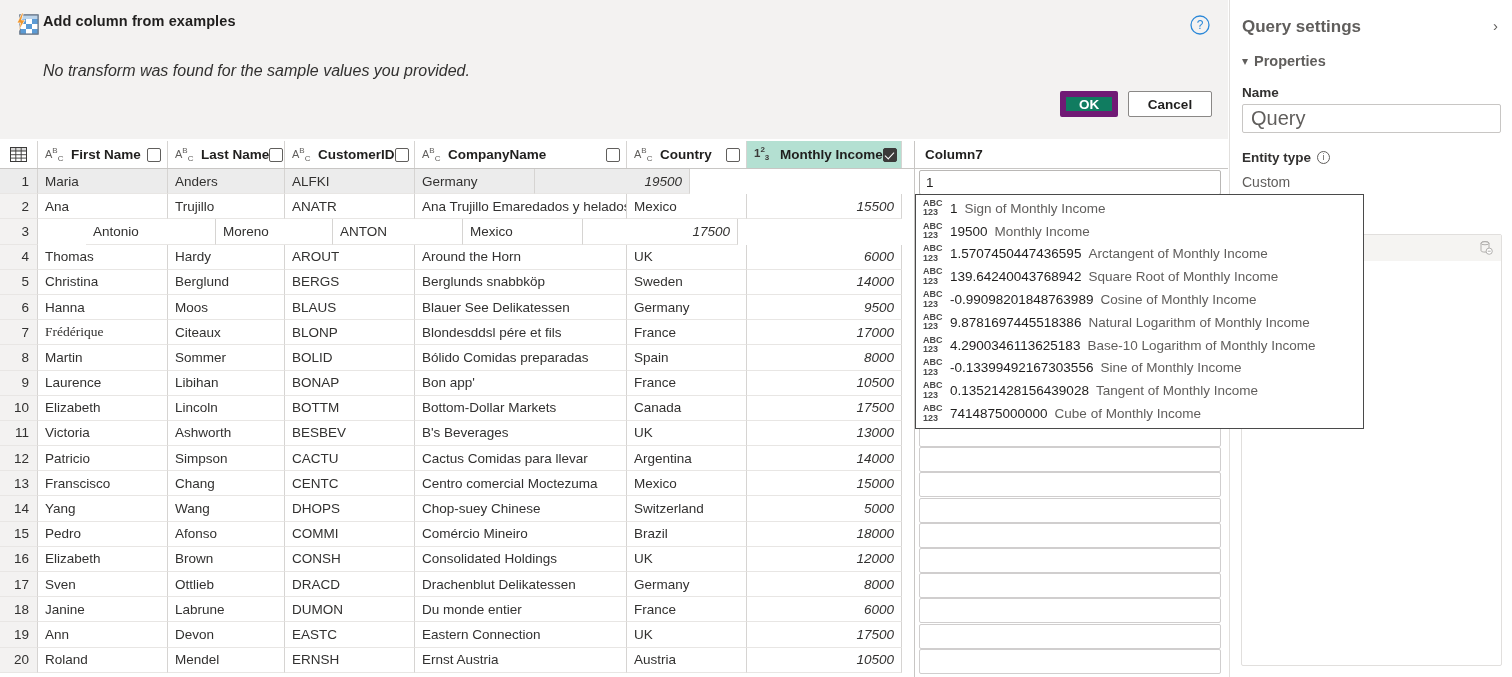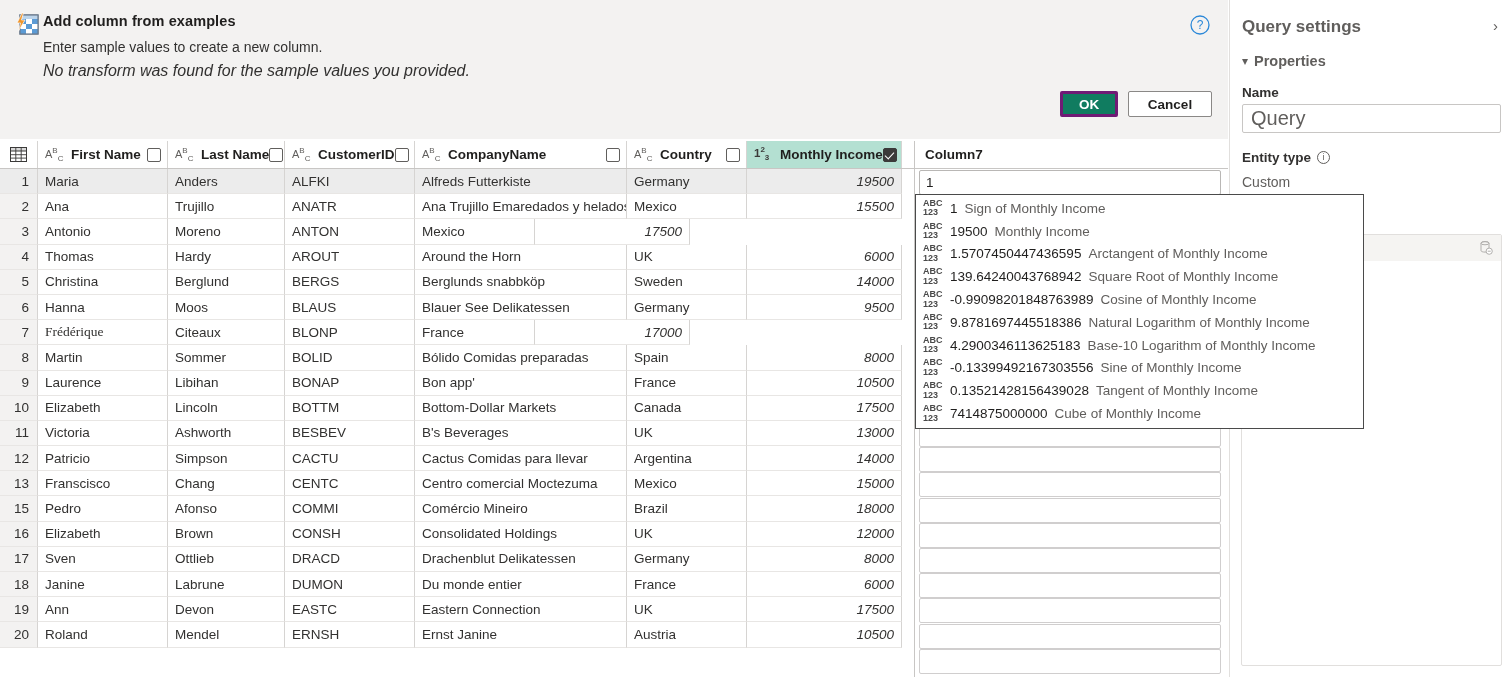--- a/index.html
+++ b/index.html
@@ -47,21 +47,21 @@
   }
   #help-icon {
     position: absolute; left: 1189px; top: 14px;
     width: 22px; height: 22px; cursor: pointer;
   }
   #ok-button {
     position: absolute; left: 1060px; top: 91px;
     width: 58px; height: 26px;
     background: #107c60;
     color: #ffffff;
-    border: 3px solid #701a75;
+    border: 6px solid #701a75;
     border-radius: 2px;
     font-size: 13.5px; font-weight: 600;
     font-family: "Segoe UI", "Liberation Sans", sans-serif;
     cursor: pointer;
     padding: 0;
   }
   #cancel-button {
     position: absolute; left: 1128px; top: 91px;
     width: 84px; height: 26px;
     background: #ffffff;
@@ -320,21 +320,20 @@
         <rect x="12" y="12" width="6" height="5" fill="#5b9bd5"></rect>
         <rect x="18" y="12" width="6" height="5" fill="#ffffff"></rect>
         <rect x="6" y="17" width="6" height="5" fill="#5b9bd5"></rect>
         <rect x="12" y="17" width="6" height="5" fill="#ffffff"></rect>
         <rect x="18" y="17" width="6" height="5" fill="#5b9bd5"></rect>
         <rect x="6" y="3" width="18" height="19" fill="none" stroke="#6b7a8c" stroke-width="1.2"></rect>
         <path d="M8 1 L3 11 L6.5 11 L4.5 19 L11 8 L7.5 8 L9.5 1 Z" fill="#f0962c" stroke="#ffffff" stroke-width="0.7"></path>
       </svg>
 
       <div id="banner-title">Add column from examples</div>
-      <div id="banner-sub1">Enter sample values to create a new column.</div>
       <div id="banner-sub2">No transform was found for the sample values you provided.</div>
 
       <svg id="help-icon" viewBox="0 0 22 22">
         <circle cx="11" cy="11" r="9" fill="none" stroke="#2b88d8" stroke-width="1.3"></circle>
         <text x="11" y="15.4" text-anchor="middle" font-family="Liberation Sans, sans-serif" font-size="12" fill="#2b88d8">?</text>
       </svg>
 
       <button id="ok-button">OK</button>
       <button id="cancel-button">Cancel</button>
     </div>
@@ -381,36 +380,35 @@
             <span>Monthly Income</span>
             <span class="hdr-check checked"></span>
           </div>
         </div>
       <div id="grid-body">
           <div class="grid-row row-alt">
             <div class="rownum sel">1</div>
             <div class="cell" style="width: 130px; min-width: 130px;">Maria</div>
             <div class="cell" style="width: 117px; min-width: 117px;">Anders</div>
             <div class="cell" style="width: 130px; min-width: 130px;">ALFKI</div>
-            <div class="cell" style="width: 212px; min-width: 212px;">Alfreds Futterkiste</div>
             <div class="cell" style="width: 120px; min-width: 120px;">Germany</div>
             <div class="cell num" style="width: 155px; min-width: 155px;">19500</div>
           </div>
           <div class="grid-row">
             <div class="rownum">2</div>
             <div class="cell" style="width: 130px; min-width: 130px;">Ana</div>
             <div class="cell" style="width: 117px; min-width: 117px;">Trujillo</div>
             <div class="cell" style="width: 130px; min-width: 130px;">ANATR</div>
             <div class="cell" style="width: 212px; min-width: 212px;">Ana Trujillo Emaredados y helados</div>
             <div class="cell" style="width: 120px; min-width: 120px;">Mexico</div>
             <div class="cell num" style="width: 155px; min-width: 155px;">15500</div>
           </div>
           <div class="grid-row">
             <div class="rownum">3</div>
-            <div class="cell" style="width: 130px; min-width: 130px;">Antonio</div>
+            <div class="cell" style="width: 130px; min-width: 130px; margin-left: 48px;">Antonio</div>
             <div class="cell" style="width: 117px; min-width: 117px;">Moreno</div>
             <div class="cell" style="width: 130px; min-width: 130px;">ANTON</div>
             <div class="cell" style="width: 120px; min-width: 120px;">Mexico</div>
             <div class="cell num" style="width: 155px; min-width: 155px;">17500</div>
           </div>
           <div class="grid-row">
             <div class="rownum">4</div>
             <div class="cell" style="width: 130px; min-width: 130px;">Thomas</div>
             <div class="cell" style="width: 117px; min-width: 117px;">Hardy</div>
             <div class="cell" style="width: 130px; min-width: 130px;">AROUT</div>
@@ -434,20 +432,21 @@
             <div class="cell" style="width: 130px; min-width: 130px;">BLAUS</div>
             <div class="cell" style="width: 212px; min-width: 212px;">Blauer See Delikatessen</div>
             <div class="cell" style="width: 120px; min-width: 120px;">Germany</div>
             <div class="cell num" style="width: 155px; min-width: 155px;">9500</div>
           </div>
           <div class="grid-row">
             <div class="rownum">7</div>
             <div class="cell" style="width: 130px; min-width: 130px; font-family: Liberation Serif, serif;">Frédérique</div>
             <div class="cell" style="width: 117px; min-width: 117px;">Citeaux</div>
             <div class="cell" style="width: 130px; min-width: 130px;">BLONP</div>
+            <div class="cell" style="width: 212px; min-width: 212px;">Blondesddsl pére et fils</div>
             <div class="cell" style="width: 120px; min-width: 120px;">France</div>
             <div class="cell num" style="width: 155px; min-width: 155px;">17000</div>
           </div>
           <div class="grid-row">
             <div class="rownum">8</div>
             <div class="cell" style="width: 130px; min-width: 130px;">Martin</div>
             <div class="cell" style="width: 117px; min-width: 117px;">Sommer</div>
             <div class="cell" style="width: 130px; min-width: 130px;">BOLID</div>
             <div class="cell" style="width: 212px; min-width: 212px;">Bólido Comidas preparadas</div>
             <div class="cell" style="width: 120px; min-width: 120px;">Spain</div>
@@ -492,20 +491,29 @@
           <div class="grid-row">
             <div class="rownum">13</div>
             <div class="cell" style="width: 130px; min-width: 130px;">Franscisco</div>
             <div class="cell" style="width: 117px; min-width: 117px;">Chang</div>
             <div class="cell" style="width: 130px; min-width: 130px;">CENTC</div>
             <div class="cell" style="width: 212px; min-width: 212px;">Centro comercial Moctezuma</div>
             <div class="cell" style="width: 120px; min-width: 120px;">Mexico</div>
             <div class="cell num" style="width: 155px; min-width: 155px;">15000</div>
           </div>
           <div class="grid-row">
+            <div class="rownum">14</div>
+            <div class="cell" style="width: 130px; min-width: 130px;">Yang</div>
+            <div class="cell" style="width: 117px; min-width: 117px;">Wang</div>
+            <div class="cell" style="width: 130px; min-width: 130px;">DHOPS</div>
+            <div class="cell" style="width: 212px; min-width: 212px;">Chop-suey Chinese</div>
+            <div class="cell" style="width: 120px; min-width: 120px;">Switzerland</div>
+            <div class="cell num" style="width: 155px; min-width: 155px;">5000</div>
+          </div>
+          <div class="grid-row">
             <div class="rownum">15</div>
             <div class="cell" style="width: 130px; min-width: 130px;">Pedro</div>
             <div class="cell" style="width: 117px; min-width: 117px;">Afonso</div>
             <div class="cell" style="width: 130px; min-width: 130px;">COMMI</div>
             <div class="cell" style="width: 212px; min-width: 212px;">Comércio Mineiro</div>
             <div class="cell" style="width: 120px; min-width: 120px;">Brazil</div>
             <div class="cell num" style="width: 155px; min-width: 155px;">18000</div>
           </div>
           <div class="grid-row">
             <div class="rownum">16</div>
@@ -541,21 +549,21 @@
             <div class="cell" style="width: 130px; min-width: 130px;">EASTC</div>
             <div class="cell" style="width: 212px; min-width: 212px;">Eastern Connection</div>
             <div class="cell" style="width: 120px; min-width: 120px;">UK</div>
             <div class="cell num" style="width: 155px; min-width: 155px;">17500</div>
           </div>
           <div class="grid-row">
             <div class="rownum">20</div>
             <div class="cell" style="width: 130px; min-width: 130px;">Roland</div>
             <div class="cell" style="width: 117px; min-width: 117px;">Mendel</div>
             <div class="cell" style="width: 130px; min-width: 130px;">ERNSH</div>
-            <div class="cell" style="width: 212px; min-width: 212px;">Ernst Janine</div>
+            <div class="cell" style="width: 212px; min-width: 212px;">Ernst Austria</div>
             <div class="cell" style="width: 120px; min-width: 120px;">Austria</div>
             <div class="cell num" style="width: 155px; min-width: 155px;">10500</div>
           </div>
         </div>
     </div>
 
     <div id="newcol-wrap">
       <div id="newcol-hdr">Column7</div>
       <input id="newcol-input" value="1" style="">
       <div id="newcol-cells">

